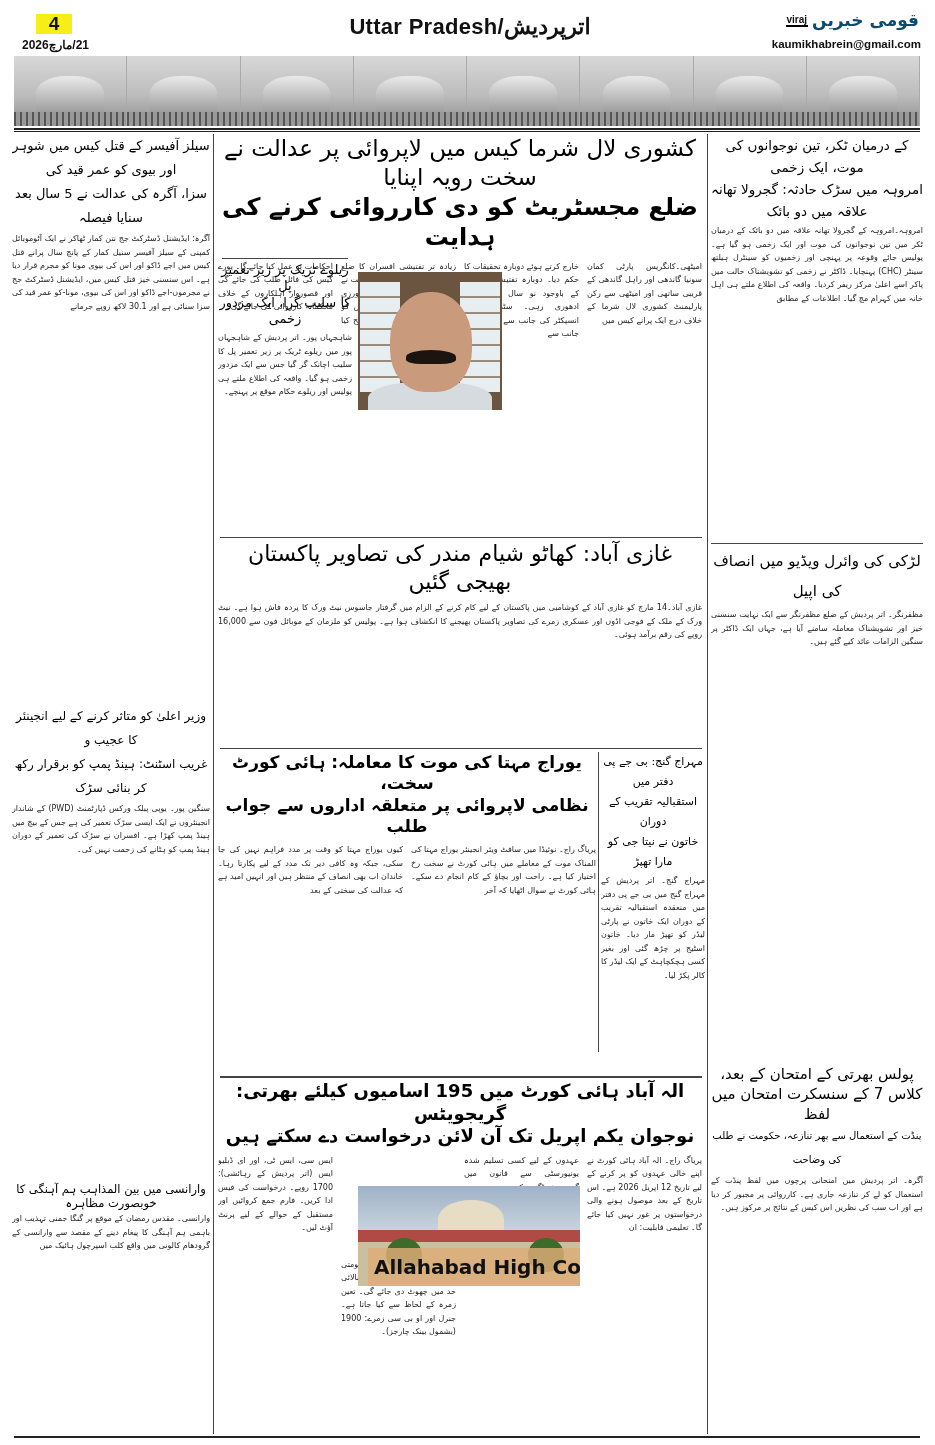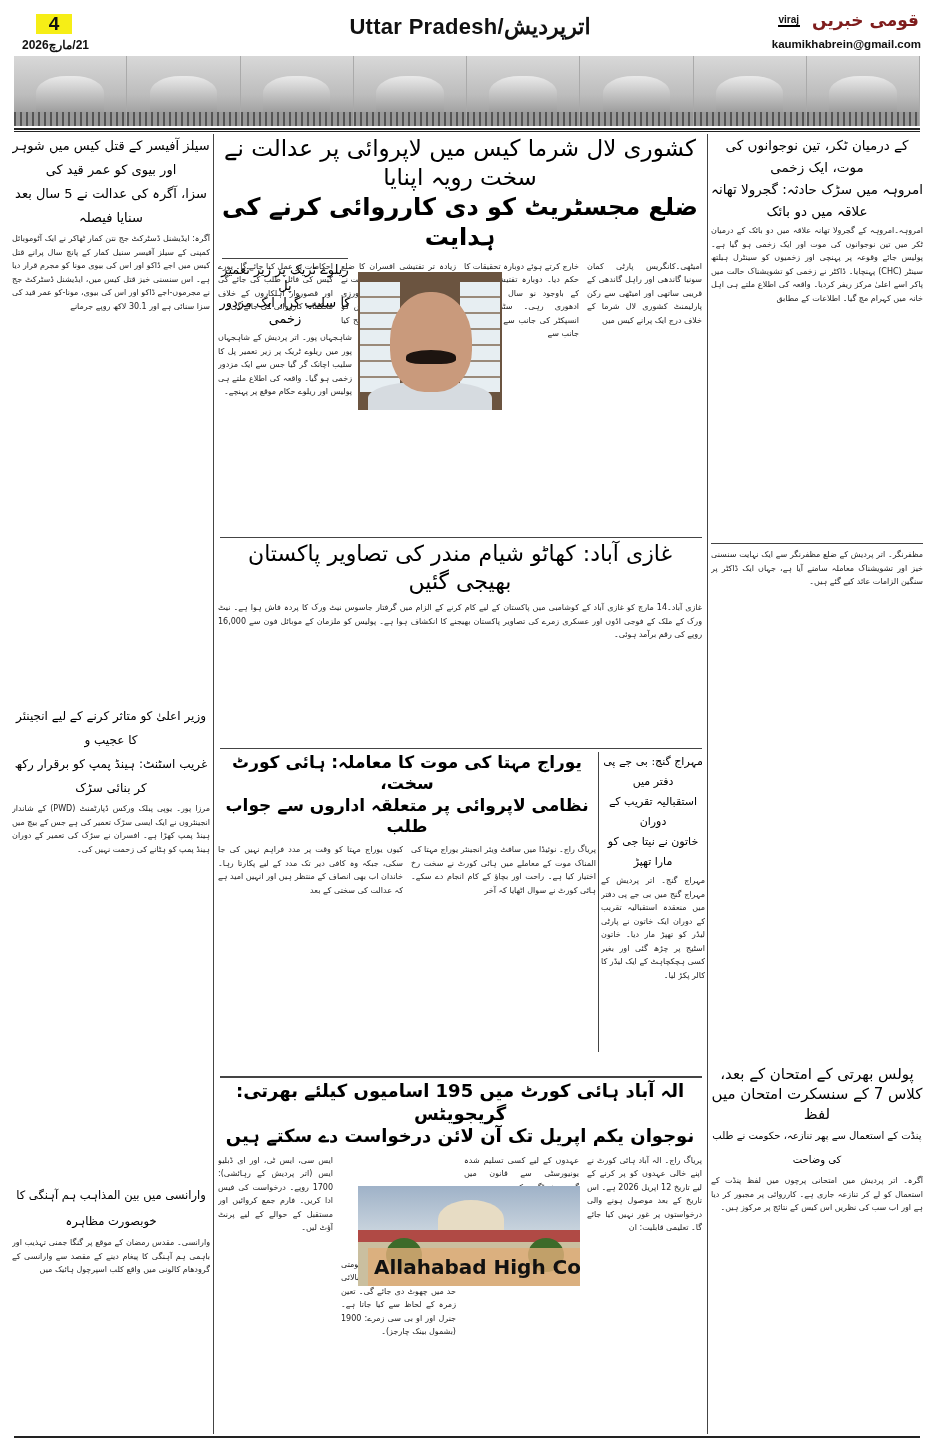--- a/index.html
+++ b/index.html
@@ -5,21 +5,21 @@
   * { box-sizing: border-box; margin: 0; padding: 0; }
   html, body { width: 935px; height: 1445px; background: #ffffff; overflow: hidden; }
   body { position: relative; font-family: "DejaVu Sans", sans-serif; color: #111; }
 
   
   .masthead { position: absolute; left: 0; top: 0; width: 935px; height: 58px; }
   .page-num { position: absolute; left: 36px; top: 14px; width: 36px; height: 20px; background: #f6ee16; font: bold 19px "Liberation Sans", sans-serif; text-align: center; line-height: 20px; }
   .issue-date { position: absolute; left: 22px; top: 38px; font: bold 12px "Liberation Sans", sans-serif; direction: rtl; }
   .page-title { position: absolute; left: 250px; top: 14px; width: 440px; text-align: center; font: bold 22px "Liberation Sans", sans-serif; letter-spacing: 0.3px; }
   .brand { position: absolute; right: 16px; top: 10px; direction: rtl; display: flex; align-items: center; gap: 4px; }
-  .brand-name { font: bold 17px "DejaVu Sans", sans-serif; color: #7f1d1d; margin-left: 8px; }
+  .brand-name { font: bold 17px "DejaVu Sans", sans-serif; color: #0c4a6e; }
   .brand-logo { font: bold 10px "Liberation Sans", sans-serif; border-bottom: 2px solid #000; line-height: 11px; padding: 0 1px; }
   .brand-email { position: absolute; right: 14px; top: 38px; font: bold 11.5px "Liberation Sans", sans-serif; }
 
   
   .banner { position: absolute; left: 14px; top: 56px; width: 906px; height: 70px; overflow: hidden; display: flex; }
   .banner-seg { flex: 1; position: relative; background: linear-gradient(#d8d8d8, #bdbdbd 55%, #8f8f8f); border-right: 1px solid #aaa; }
   .banner-seg::before { content: ""; position: absolute; left: 20%; right: 20%; bottom: 12px; height: 38px; background: linear-gradient(#eaeaea, #9a9a9a); border-radius: 45% 45% 2px 2px; }
   .banner-seg::after { content: ""; position: absolute; left: 0; right: 0; bottom: 0; height: 14px; background: repeating-linear-gradient(90deg, #555 0 2px, #999 2px 6px); }
   .rule { position: absolute; left: 14px; width: 906px; background: #222; }
 
@@ -147,39 +147,40 @@
 </div>
 
 <div class="article" style="left:711px;top:134px;width:212px;height:400px;">
   <div class="hl light" style="font-size:13.5px;line-height:22px;">کے درمیان ٹکر، تین نوجوانوں کی موت، ایک زخمی</div>
   <div class="hl light" style="font-size:13.5px;line-height:22px;">امروہہ میں سڑک حادثہ: گجرولا تھانہ علاقہ میں دو بائک</div>
   <div class="txt" style="margin-top:2px;height:350px;">امروہہ۔امروہہ کے گجرولا تھانہ علاقہ میں دو بائک کے درمیان ٹکر میں تین نوجوانوں کی موت اور ایک زخمی ہو گیا ہے۔ پولیس جائے وقوعہ پر پہنچی اور زخمیوں کو سینٹرل ہیلتھ سینٹر (CHC) پہنچایا۔ ڈاکٹر نے زخمی کو تشویشناک حالت میں پاکر اسے اعلیٰ مرکز ریفر کردیا۔ واقعہ کی اطلاع ملتے ہی اہل خانہ میں کہرام مچ گیا۔ اطلاعات کے مطابق</div>
 </div>
 
 <div class="hline" style="left:711px;width:212px;top:543px;"></div>
 <div class="article" style="left:711px;top:546px;width:212px;height:500px;">
+  <div class="hl light" style="font-size:15px;line-height:30px;">لڑکی کی وائرل ویڈیو میں انصاف کی اپیل</div>
   <div class="txt" style="margin-top:2px;height:430px;">مظفرنگر۔ اتر پردیش کے ضلع مظفرنگر سے ایک نہایت سنسنی خیز اور تشویشناک معاملہ سامنے آیا ہے، جہاں ایک ڈاکٹر پر سنگین الزامات عائد کیے گئے ہیں۔</div>
 </div>
 
 <div class="article" style="left:711px;top:1064px;width:212px;height:370px;">
   <div class="hl light" style="font-size:15px;line-height:20px;">پولس بھرتی کے امتحان کے بعد، کلاس 7 کے سنسکرت امتحان میں لفظ</div>
   <div class="hl light" style="font-size:10px;line-height:24px;">پنڈت کے استعمال سے پھر تنازعہ، حکومت نے طلب کی وضاحت</div>
   <div class="txt" style="margin-top:2px;height:310px;">آگرہ۔ اتر پردیش میں امتحانی پرچوں میں لفظ پنڈت کے استعمال کو لے کر تنازعہ جاری ہے۔ کارروائی پر مجبور کر دیا ہے اور اب سب کی نظریں اس کیس کے نتائج پر مرکوز ہیں۔</div>
 </div>
 
 <div class="article" style="left:12px;top:134px;width:198px;height:560px;">
   <div class="hl light" style="font-size:13px;line-height:24px;">سیلز آفیسر کے قتل کیس میں شوہر اور بیوی کو عمر قید کی</div>
   <div class="hl light" style="font-size:13px;line-height:24px;">سزا، آگرہ کی عدالت نے 5 سال بعد سنایا فیصلہ</div>
   <div class="txt" style="margin-top:2px;height:500px;">آگرہ: ایڈیشنل ڈسٹرکٹ جج نتن کمار ٹھاکر نے ایک آٹوموبائل کمپنی کے سیلز آفیسر سنیل کمار کے پانچ سال پرانے قتل کیس میں اجے ڈاکو اور اس کی بیوی مونا کو مجرم قرار دیا ہے۔ اس سنسنی خیز قتل کیس میں، ایڈیشنل ڈسٹرکٹ جج نے مجرموں-اجے ڈاکو اور اس کی بیوی، مونا-کو عمر قید کی سزا سنائی ہے اور 30.1 لاکھ روپے جرمانے</div>
 </div>
 
 <div class="article" style="left:12px;top:704px;width:198px;height:470px;">
   <div class="hl light" style="font-size:12px;line-height:24px;">وزیر اعلیٰ کو متاثر کرنے کے لیے انجینئر کا عجیب و</div>
   <div class="hl light" style="font-size:12px;line-height:24px;">غریب اسٹنٹ: ہینڈ پمپ کو برقرار رکھ کر بنائی سڑک</div>
-  <div class="txt" style="margin-top:2px;height:410px;">مرزا پور۔ یوپی پبلک ورکس ڈپارٹمنٹ (PWD) کے شاندار انجینئروں نے ایک ایسی سڑک تعمیر کی ہے جس کے بیچ میں ہینڈ پمپ کھڑا ہے۔ افسران نے سڑک کی تعمیر کے دوران ہینڈ پمپ کو ہٹانے کی زحمت نہیں کی۔</div>
+  <div class="txt" style="margin-top:2px;height:410px;">سنگین پور۔ یوپی پبلک ورکس ڈپارٹمنٹ (PWD) کے شاندار انجینئروں نے ایک ایسی سڑک تعمیر کی ہے جس کے بیچ میں ہینڈ پمپ کھڑا ہے۔ افسران نے سڑک کی تعمیر کے دوران ہینڈ پمپ کو ہٹانے کی زحمت نہیں کی۔</div>
 </div>
 
 <div class="article" style="left:12px;top:1182px;width:198px;height:252px;">
-  <div class="hl light" style="font-size:11.5px;line-height:26px;">وارانسی میں بین المذاہب ہم آہنگی کا خوبصورت مظاہرہ</div>
+  <div class="hl light" style="font-size:11.5px;line-height:14px;">وارانسی میں بین المذاہب ہم آہنگی کا خوبصورت مظاہرہ</div>
   <div class="txt" style="margin-top:2px;height:220px;">وارانسی۔ مقدس رمضان کے موقع پر گنگا جمنی تہذیب اور باہمی ہم آہنگی کا پیغام دینے کے مقصد سے وارانسی کے گرودھام کالونی میں واقع کلب اسپرچول ہائیک میں</div>
 </div>
 
 <div class="rule" style="top:1436px;height:2px;"></div>
 
 </body></html>

